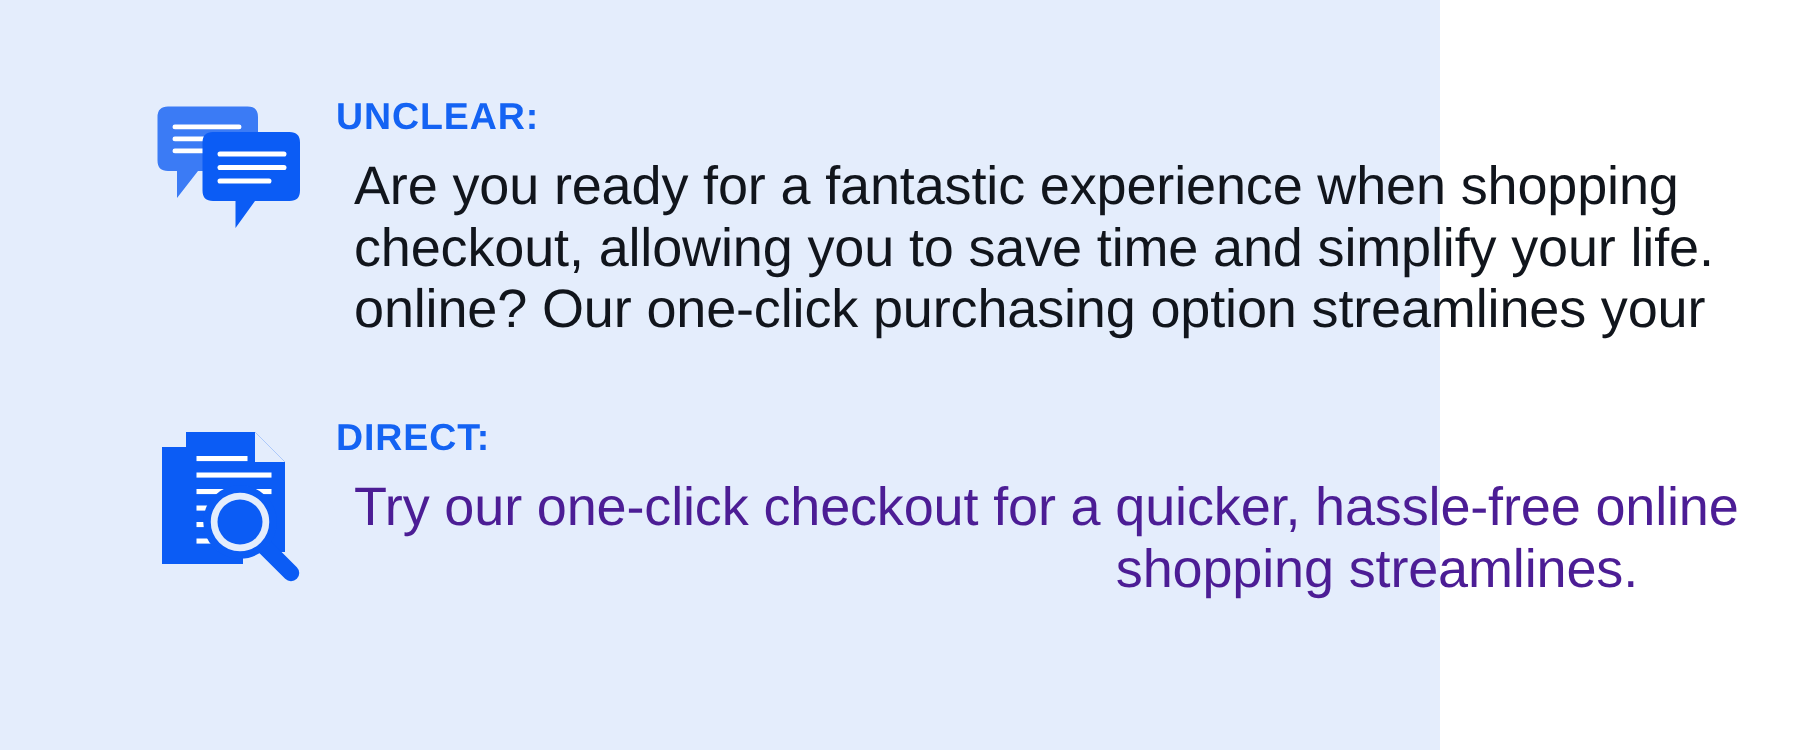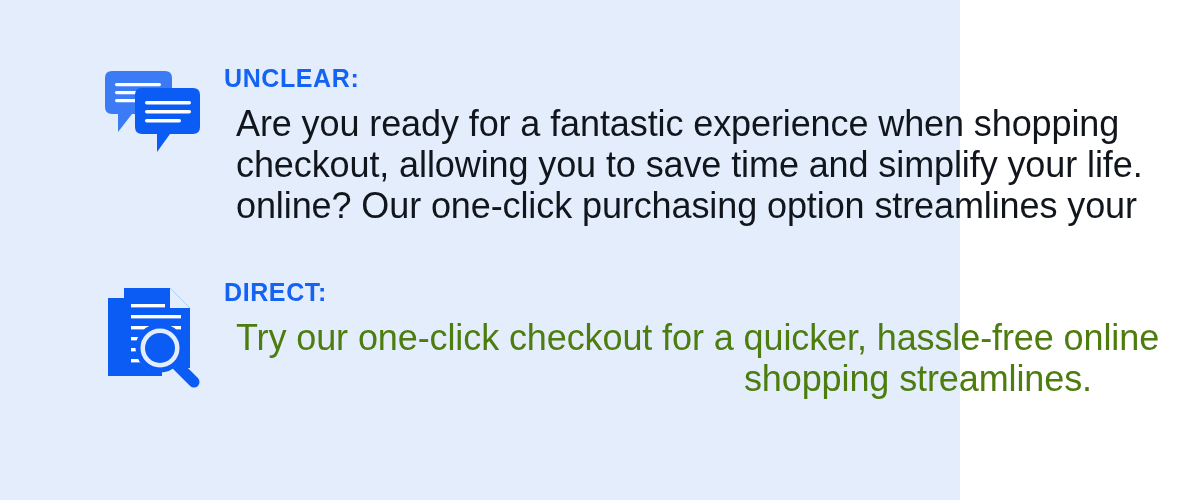--- a/index.html
+++ b/index.html
@@ -131,20 +131,20 @@
           <line x1="70" y1="76" x2="92" y2="98" stroke="#0B5CF5" stroke-width="11" stroke-linecap="round"></line>
           <circle cx="58" cy="64" r="24" fill="#E4EDFC"></circle>
           <circle cx="58" cy="64" r="22" fill="none" stroke="#0B5CF5" stroke-width="5"></circle>
           <circle cx="58" cy="64" r="15" fill="#0B5CF5"></circle>
         </g>
       </svg>
     </div>
 
     <div class="text-slot">
       <p class="eyebrow" style="color: rgb(20, 99, 243);">DIRECT:</p>
-      <p class="body-text" style="color: #4d7c0f;">
+      <p class="body-text" style="color: #4c1d95;">
         <span class="line">Try our one-click checkout for a quicker, hassle-free online</span>
         <span class="line">shopping streamlines.</span>
       </p>
     </div>
   </div>
 
 </div>
 
 </body></html>

